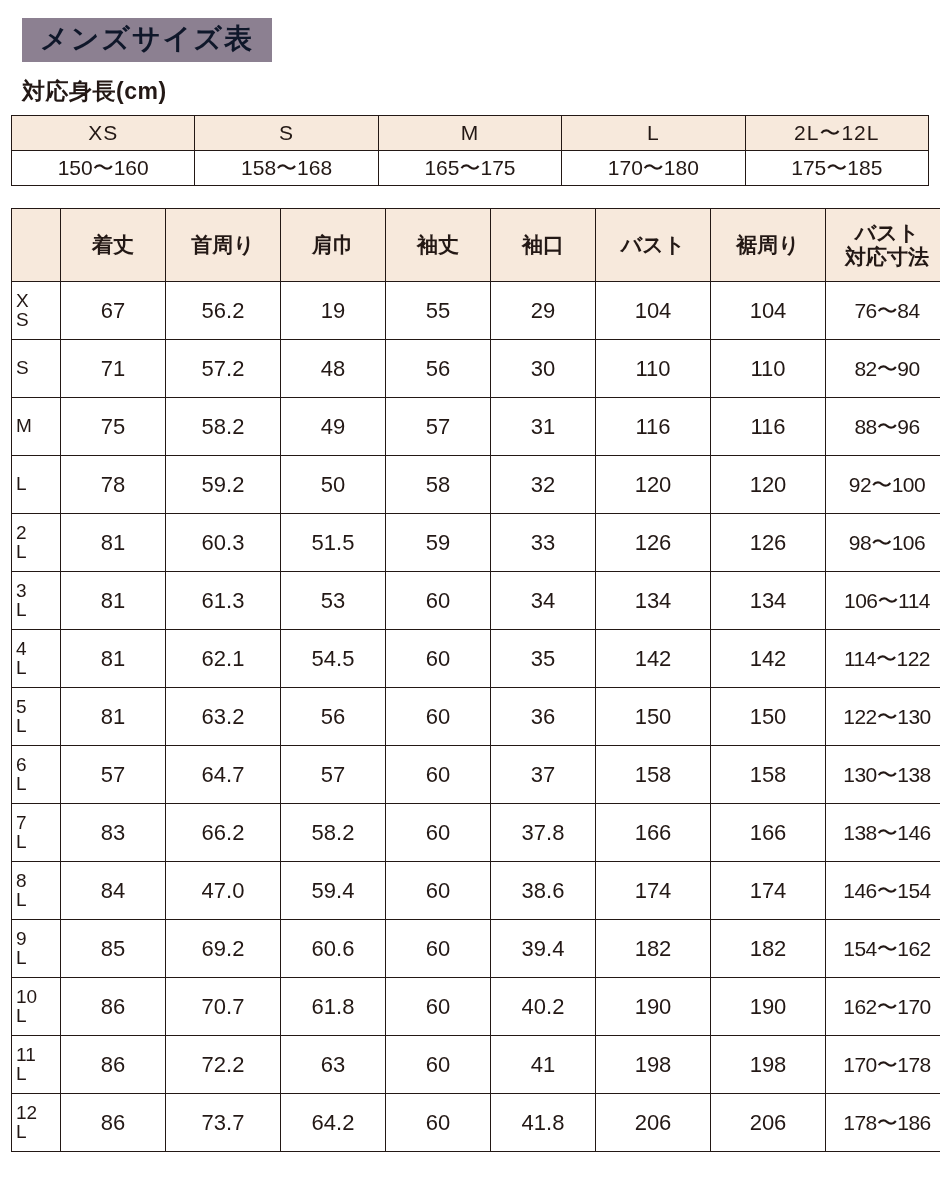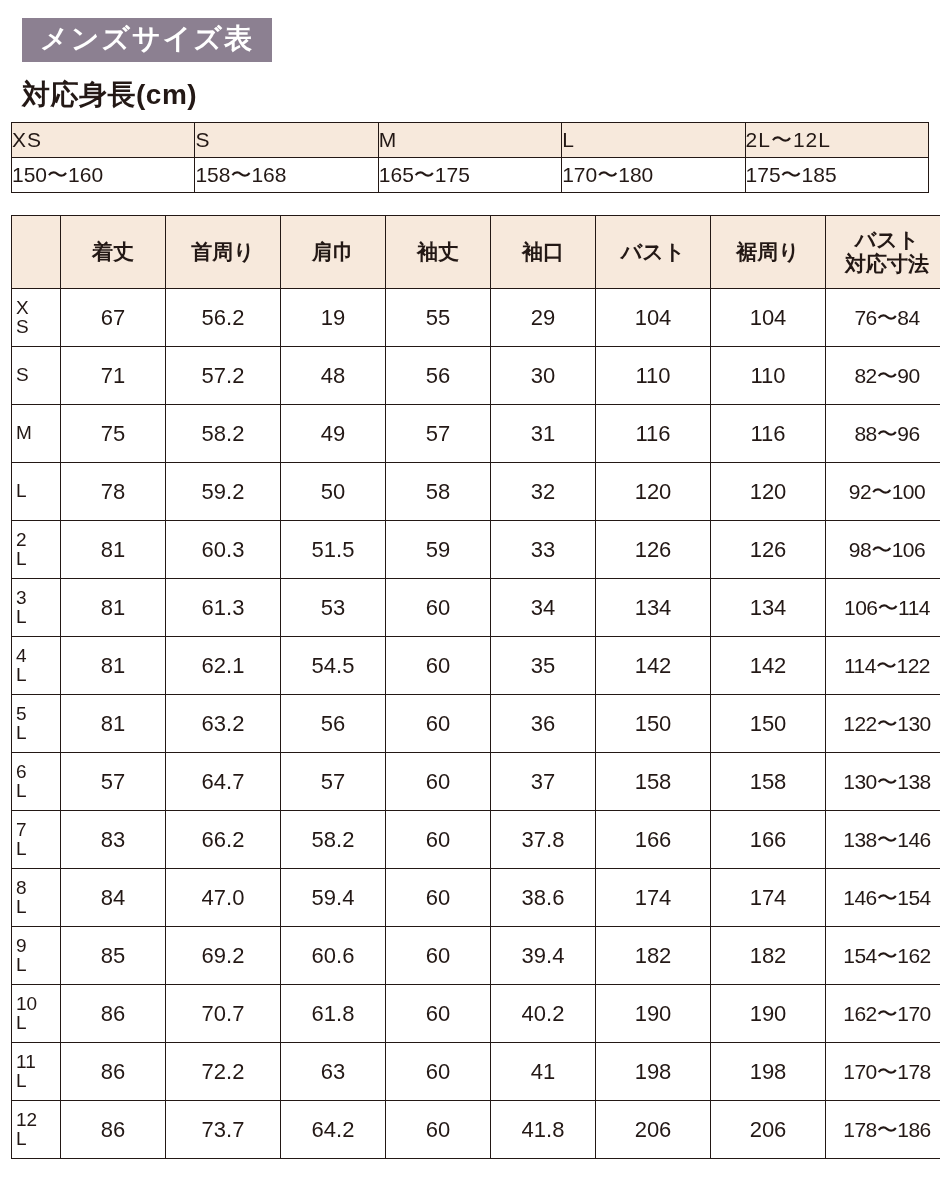--- a/index.html
+++ b/index.html
@@ -20,45 +20,45 @@
     height: 1200px;
     box-sizing: border-box;
     padding: 0 10px;
   }
   
   .title-banner {
     margin-top: 18px;
     margin-left: 12px;
     display: inline-block;
     background: #8c8091;
-    color: #ffffff;
+    color: #0f172a;
     font-size: 28px;
     font-weight: bold;
     letter-spacing: 2px;
     padding: 7px 18px 9px 18px;
     line-height: 1.0;
   }
   
   .section-label {
     margin: 14px 0 8px 12px;
-    font-size: 28px;
+    font-size: 23px;
     font-weight: bold;
     letter-spacing: 0.5px;
   }
   table {
     border-collapse: collapse;
     table-layout: fixed;
   }
   .height-table {
     width: 918px;
     margin-left: 1px;
   }
   .height-table td {
     border: 1px solid #231815;
-    text-align: left;
+    text-align: center;
     font-size: 21px;
     height: 34px;
     padding: 0;
   }
   .height-table tr.head td {
     background: #f7e9dc;
     font-weight: normal;
     letter-spacing: 1px;
   }
   .height-table tr.vals td {

